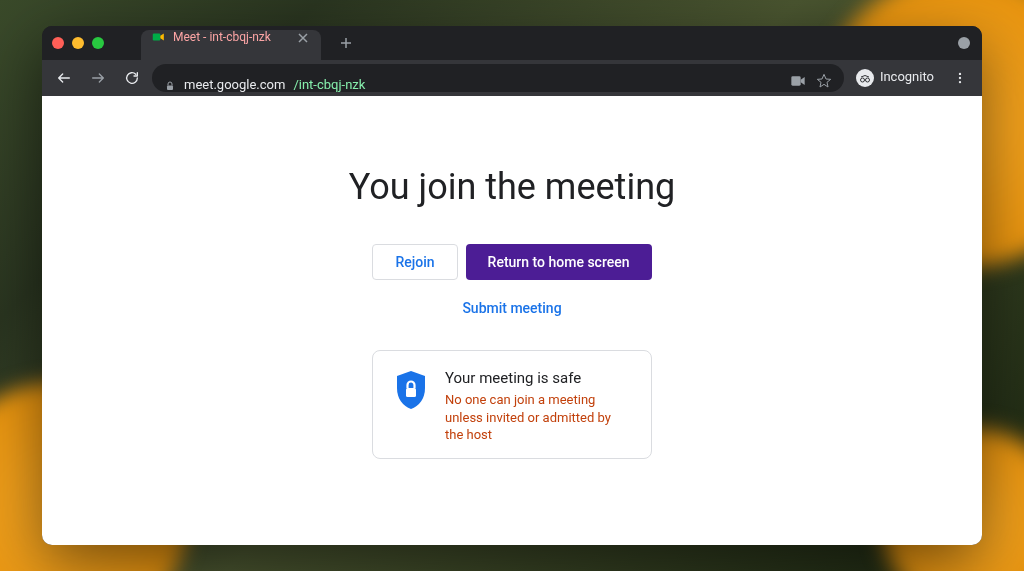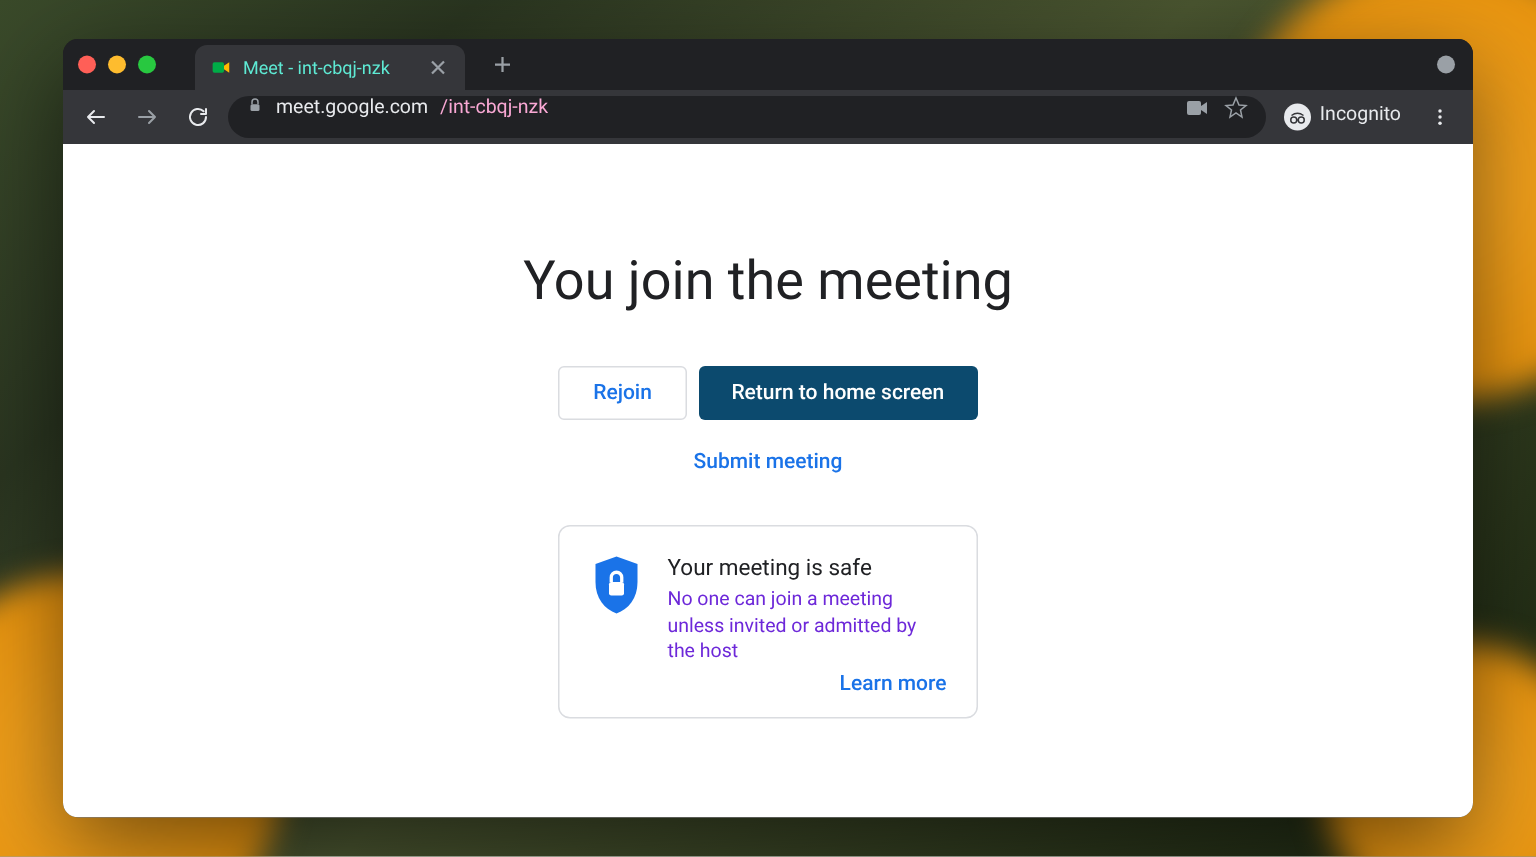--- a/index.html
+++ b/index.html
@@ -64,30 +64,29 @@
       gap: 8px;
       align-items: center;
       padding-right: 10px;
     }
     .wc { width: 12px; height: 12px; border-radius: 50%; }
     .wc.red { background: #ff5f57; }
     .wc.yellow { background: #febc2e; }
     .wc.green { background: #28c840; }
     .tab {
       display: flex;
-      align-items: center;
       background: #35363a;
       height: 30px;
       border-radius: 8px 8px 0 0;
       padding: 0 10px;
       gap: 8px;
-      margin-left: 8px;
+      margin-left: 19px;
       min-width: 180px;
       margin-top: 4px;
-      color: #5eead4;
+      color: #fca5a5;
       font-size: 12px;
     }
     .tab .favicon {
       width: 14px; height: 14px;
       display: flex;
       align-items: center;
       justify-content: center;
     }
     .tab .tab-close {
       margin-left: auto;
@@ -129,29 +128,29 @@
       color: #9aa0a6;
       cursor: pointer;
       border-radius: 50%;
     }
     .omnibox {
       flex: 1;
       height: 28px;
       background: #202124;
       border-radius: 14px;
       display: flex;
-      align-items: flex-start;
+      align-items: flex-end;
       padding: 0 12px;
       gap: 8px;
       color: #e8eaed;
       font-size: 13px;
     }
     .omnibox .secure { color: #9aa0a6; display:flex; align-items:center;}
     .omnibox .url-main { color: #e8eaed; }
-    .omnibox .url-path { color: #f9a8d4; }
+    .omnibox .url-path { color: #86efac; }
     .omnibox .right-icons {
       margin-left: auto;
       display: flex;
       gap: 10px;
       align-items: center;
       color: #9aa0a6;
     }
     .incognito {
       display: flex;
       gap: 6px;
@@ -198,21 +197,21 @@
       align-items: center;
       border: none;
       font-family: inherit;
     }
     .btn-outline {
       background: #fff;
       border: 1px solid #dadce0;
       color: #1a73e8;
     }
     .btn-primary {
-      background: #0c4a6e;
+      background: #4c1d95;
       color: #fff;
     }
     .feedback-link {
       color: #1a73e8;
       font-size: 14px;
       font-weight: 500;
       cursor: pointer;
       margin-bottom: 34px;
     }
     .info-card {
@@ -238,21 +237,21 @@
       flex: 1;
     }
     .info-title {
       font-size: 15px;
       color: #202124;
       font-weight: 400;
       margin-bottom: 4px;
     }
     .info-desc {
       font-size: 13px;
-      color: #6d28d9;
+      color: #c2410c;
       line-height: 1.35;
     }
     .info-footer {
       display: flex;
       justify-content: flex-end;
     }
     .learn-more {
       color: #1a73e8;
       font-size: 14px;
       font-weight: 500;
@@ -378,19 +377,16 @@
             <path d="M18 2 L32 7 V19 C32 30 26 37 18 40 C10 37 4 30 4 19 V7 Z" fill="#1a73e8"></path>
             <rect x="13" y="19" width="10" height="9" rx="1.5" fill="#ffffff"></rect>
             <path d="M14.5 19 V16 a3.5 3.5 0 0 1 7 0 V19" stroke="#ffffff" stroke-width="2.2" fill="none"></path>
           </svg>
         </div>
         <div class="info-text">
           <div class="info-title">Your meeting is safe</div>
           <div class="info-desc">No one can join a meeting unless invited or admitted by the host</div>
         </div>
       </div>
-      <div class="info-footer">
-        <span class="learn-more">Learn more</span>
-      </div>
     </div>
   </div>
 
 </div>
 
 </body></html>

